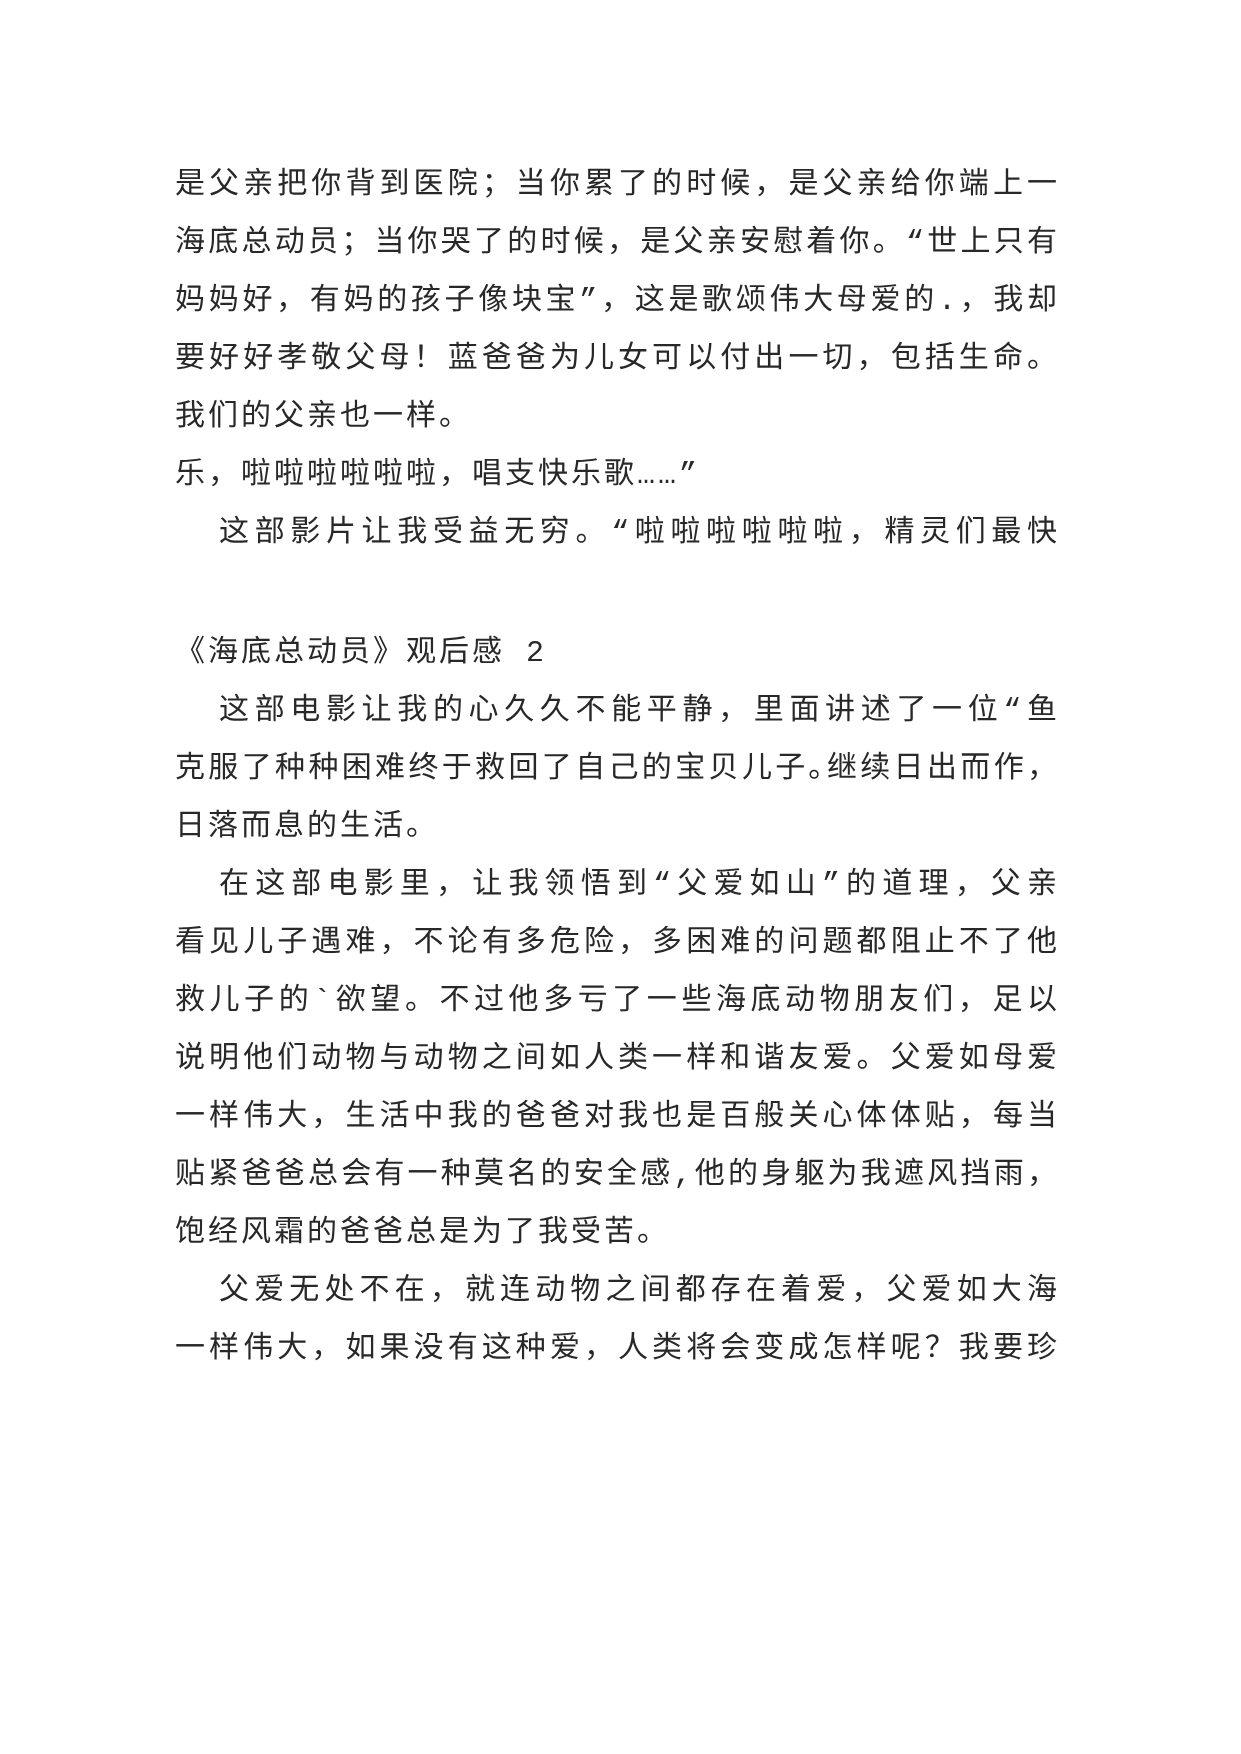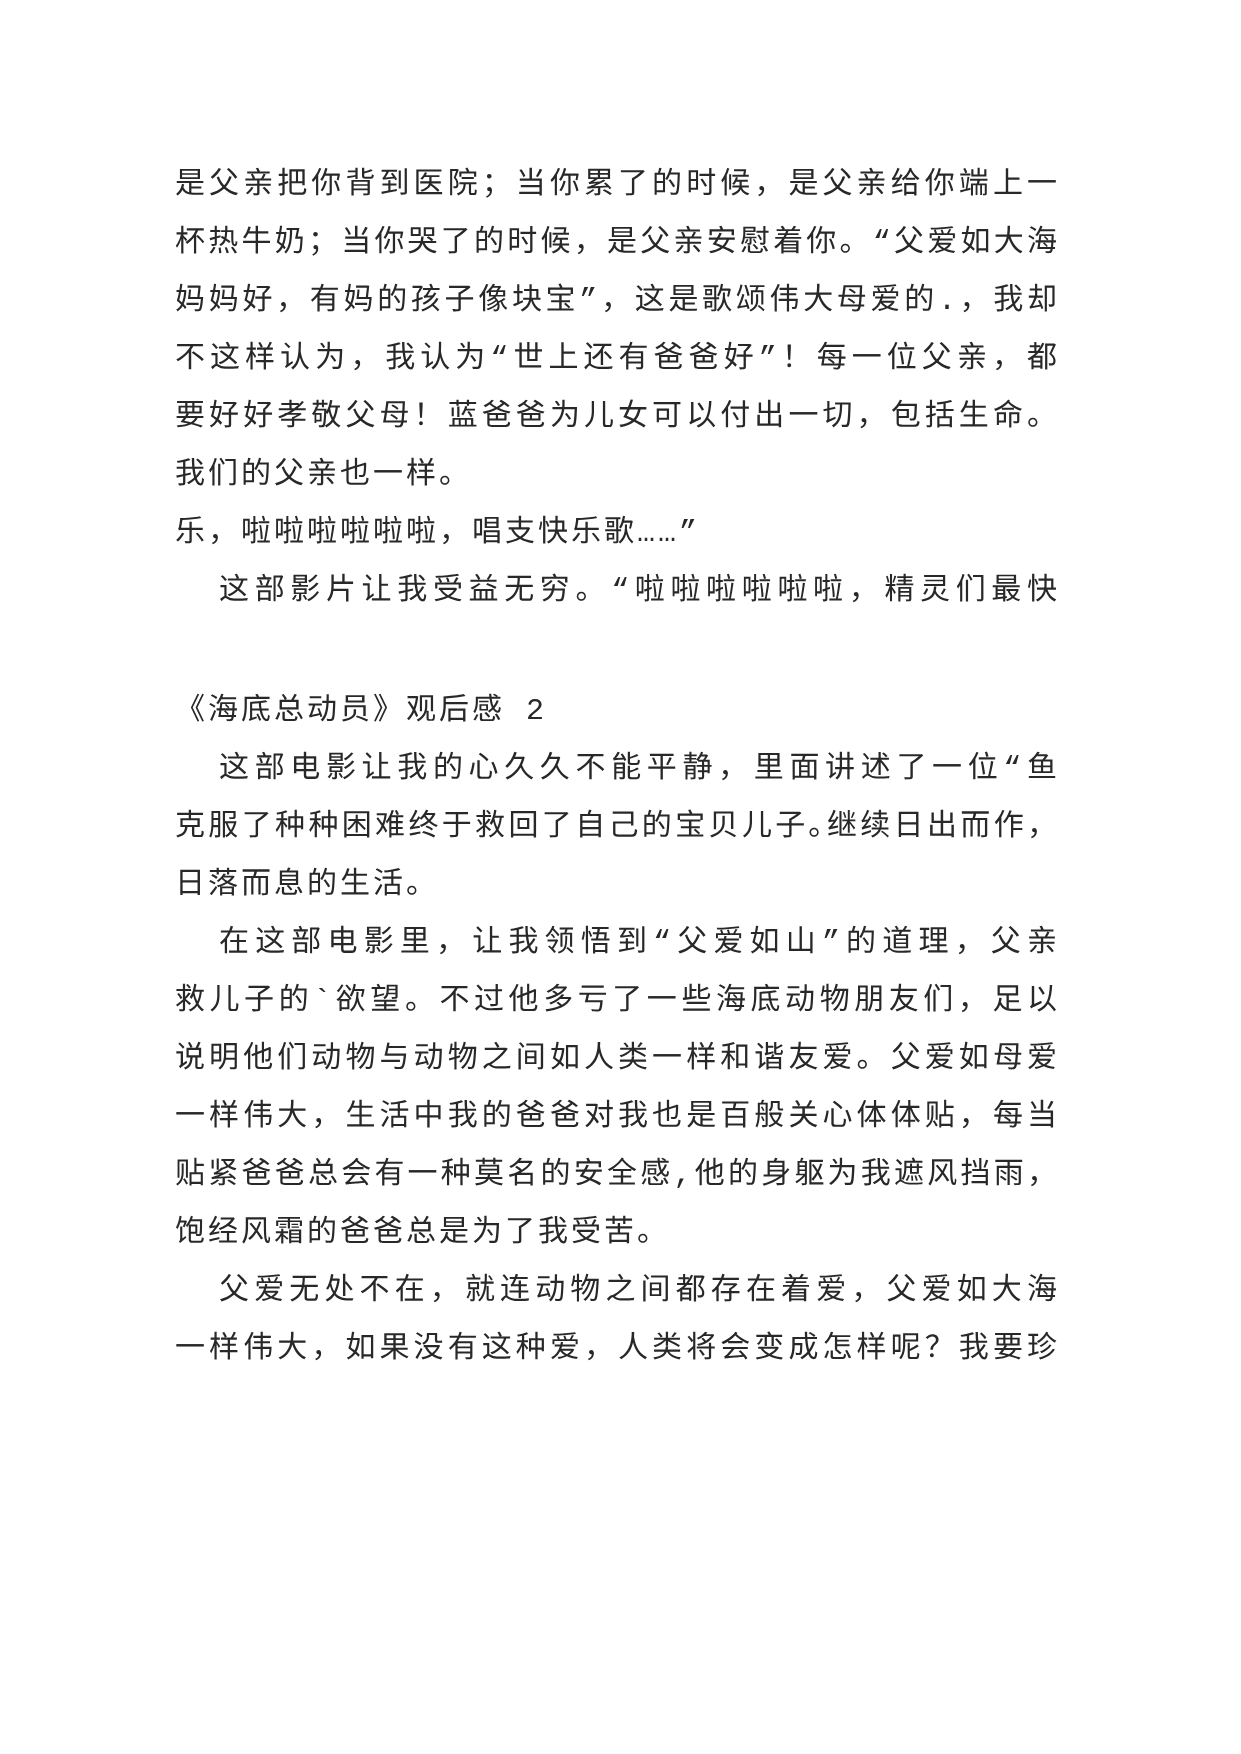--- a/index.html
+++ b/index.html
@@ -41,32 +41,32 @@
   .line.gap-before {
     margin-top: 62px;
   }
 </style>
 </head>
 <body>
 
 <div class="page">
   <div class="text-body">
       <div class="line justify">是父亲把你背到医院；当你累了的时候，是父亲给你端上一</div>
-      <div class="line justify">杯热牛奶；当你哭了的时候，是父亲安慰着你。“父爱如大海</div>
+      <div class="line justify">海底总动员；当你哭了的时候，是父亲安慰着你。“世上只有</div>
       <div class="line justify">妈妈好，有妈的孩子像块宝”，这是歌颂伟大母爱的.，我却</div>
-      <div class="line justify">不这样认为，我认为“世上还有爸爸好”！每一位父亲，都</div>
       <div class="line justify">要好好孝敬父母！蓝爸爸为儿女可以付出一切，包括生命。</div>
       <div class="line">我们的父亲也一样。</div>
       <div class="line">乐，啦啦啦啦啦啦，唱支快乐歌……”</div>
       <div class="line justify indent">这部影片让我受益无穷。“啦啦啦啦啦啦，精灵们最快</div>
       <div class="line heading gap-before">《海底总动员》观后感 2</div>
       <div class="line justify indent">这部电影让我的心久久不能平静，里面讲述了一位“鱼</div>
       <div class="line justify">克服了种种困难终于救回了自己的宝贝儿子｡继续日出而作，</div>
       <div class="line">日落而息的生活。</div>
       <div class="line justify indent">在这部电影里，让我领悟到“父爱如山”的道理，父亲</div>
+      <div class="line justify">看见儿子遇难，不论有多危险，多困难的问题都阻止不了他</div>
       <div class="line justify">救儿子的`欲望。不过他多亏了一些海底动物朋友们，足以</div>
       <div class="line justify">说明他们动物与动物之间如人类一样和谐友爱。父爱如母爱</div>
       <div class="line justify">一样伟大，生活中我的爸爸对我也是百般关心体体贴，每当</div>
       <div class="line justify">贴紧爸爸总会有一种莫名的安全感,他的身躯为我遮风挡雨，</div>
       <div class="line">饱经风霜的爸爸总是为了我受苦。</div>
       <div class="line justify indent">父爱无处不在，就连动物之间都存在着爱，父爱如大海</div>
       <div class="line justify">一样伟大，如果没有这种爱，人类将会变成怎样呢？我要珍</div>
     </div>
 </div>
 

